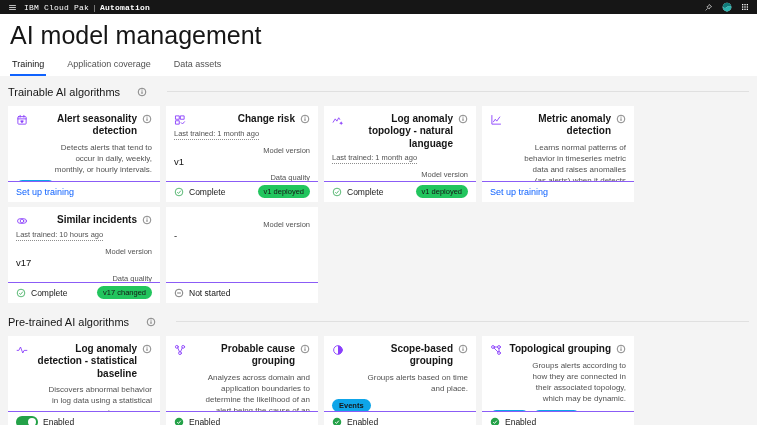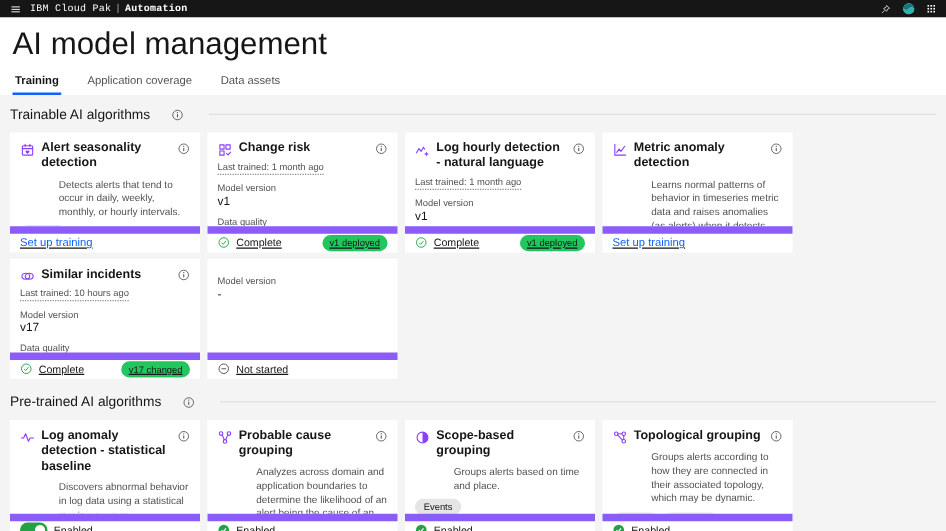--- a/index.html
+++ b/index.html
@@ -16,44 +16,44 @@
   .topbar-right span svg { display:block; }
   .pin svg { width:9px; height:9px; }
   .cp-logo svg { width:10px; height:10px; }
   .switcher svg { width:8px; height:8px; }
 
   
   .page-header { background:#fff; padding:7px 10px 0; flex:0 0 auto; }
   .page-title { font-size:25px; font-weight:400; line-height:1.15; }
   .tabs { display:flex; margin-top:7px; }
   .tab { font-size:9px; color:#525252; padding:2px 2px 5px; margin-right:19px; border-bottom:2px solid transparent; cursor:pointer; }
-  .tab.active { color:#161616; font-weight:bold; border-bottom-color:#0f62fe;text-align:center; }
+  .tab.active { color:#161616; font-weight:normal; border-bottom-color:#0f62fe;text-align:center; }
 
   
   .content { background:#f4f4f4; flex:1; padding:7px 8px 8px; overflow:hidden; }
   .section-head { display:flex; align-items:center; gap:17px; margin:3px 0 8px; }
   .section-title { font-size:11px; color:#161616; }
   .section-info svg { width:10px; height:10px; display:block; }
   .section-rule { flex:1; height:1px; background:#e0e0e0; margin-left:3px; }
-  .grid { display:grid; grid-template-columns:repeat(4,152px); gap:5px 6px; margin-bottom:13px; }
+  .grid { display:grid; grid-template-columns:repeat(4,152px); gap:5px 6px; margin-bottom:13px;text-align:right; }
 
   
   .card { background:#fff; height:96px; display:flex; flex-direction:column; }
   .card-main { flex:1; padding:7px 8px 5px; display:flex; flex-direction:column; overflow:hidden; }
   .card-head { display:flex; align-items:flex-start; gap:5px; }
   .card-icon svg { width:12px; height:12px; display:block; margin-top:1px; }
   .card-title { flex:1; font-size:10px; font-weight:bold; line-height:1.25; }
   .info-btn svg { width:10px; height:10px; display:block; margin-top:1px; cursor:pointer; }
   .last-trained { font-size:7.5px; color:#525252; border-bottom:1px dotted #8d8d8d; width:max-content; margin-top:3px; padding-bottom:1px; }
   .card-desc { font-size:8px; color:#525252; line-height:1.4; margin-top:4px;margin-left:31px; }
   .fields .field-label { font-size:7.5px; color:#525252; margin-top:6px; }
   .fields .field-value { font-size:9.5px; color:#161616; margin-top:1px; display:flex; align-items:center; gap:3px; }
   .tags { display:flex; gap:4px; margin-top:auto; padding-top:5px; }
-  .tag { background:#e5e5e5; border-radius:8px; padding:2px 7px; font-size:7.5px; color:#161616; white-space:nowrap; }
-  .card-footer { flex:0 0 auto; border-top:6px solid #8b5cf6; min-height:21px; display:flex; align-items:center; gap:5px; padding:0 8px;text-decoration:underline; }
+  .tag { background:#0ea5e9; border-radius:8px; padding:2px 7px; font-size:7.5px; color:#161616; white-space:nowrap;font-weight:bold; }
+  .card-footer { flex:0 0 auto; border-top:1px solid #8b5cf6; min-height:21px; display:flex; align-items:center; gap:5px; padding:0 8px; }
   .footer-link { color:#0f62fe; font-size:9px; text-decoration:none; cursor:pointer; }
   .status-icon svg { width:10px; height:10px; display:block; }
   .footer-label { font-size:8.5px; color:#161616; }
   .pill { margin-left:auto; background:#22c55e; border-radius:8px; padding:2px 6px; font-size:7.5px; color:#161616; white-space:nowrap; }
   .toggle { width:22px; height:12px; border-radius:6px; background:#24a148; position:relative; display:inline-block; cursor:pointer; }
   .toggle::after { content:""; position:absolute; right:2px; top:2px; width:8px; height:8px; border-radius:50%; background:#fff; }
 </style>
 </head>
 <body>
 
@@ -202,21 +202,21 @@
     <div class="card-main">
       <div class="card-head">
         <span class="card-icon">
               <svg viewBox="0 0 16 16">
                 <g stroke="#8a3ffc" stroke-width="1.2" fill="none" stroke-linecap="round" stroke-linejoin="round">
                   <path d="M1.5 11l2.8-4.5 2.2 3 2.5-4.5 1.3 2.2"></path>
                 </g>
                 <path d="M12.2 9.5l.8 1.9 1.9.8-1.9.8-.8 1.9-.8-1.9-1.9-.8 1.9-.8z" fill="#8a3ffc"></path>
               </svg>
             </span>
-        <span class="card-title">Log hourly detection - natural language</span>
+        <span class="card-title">Log anomaly topology - natural language</span>
         <span class="info-btn">
               <svg viewBox="0 0 16 16">
                 <circle cx="8" cy="8" r="6.1" stroke="#525252" fill="none" stroke-width="1.1"></circle>
                 <rect x="7.35" y="7" width="1.3" height="4" fill="#525252"></rect>
                 <circle cx="8" cy="4.9" r="0.85" fill="#525252"></circle>
               </svg>
             </span>
       </div>
       <span class="last-trained">Last trained: 1 month ago</span>
 

